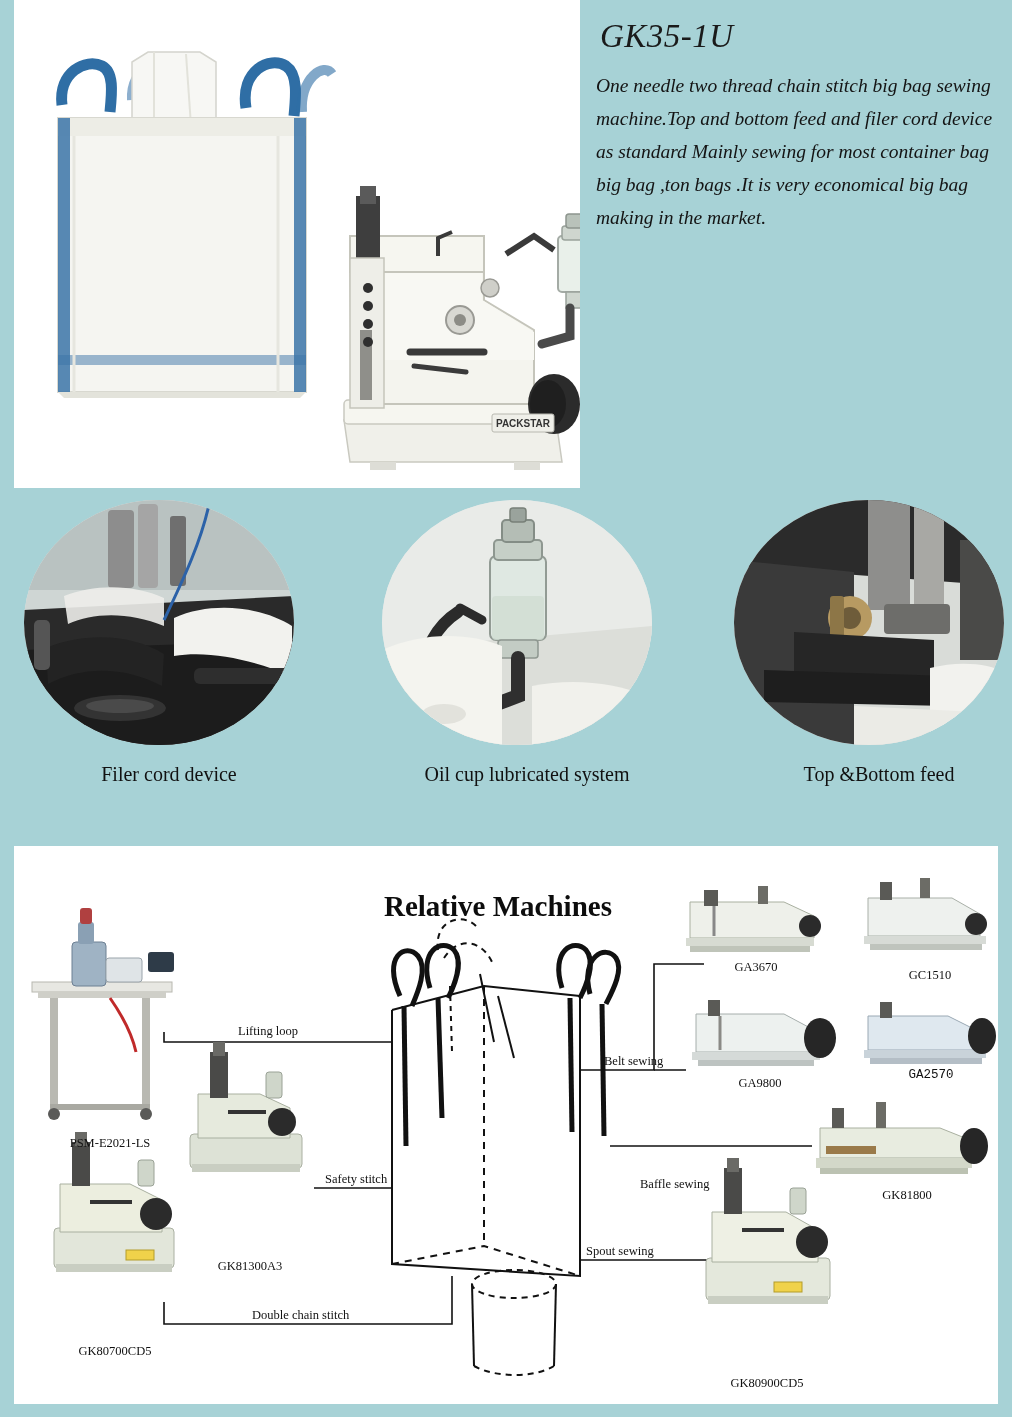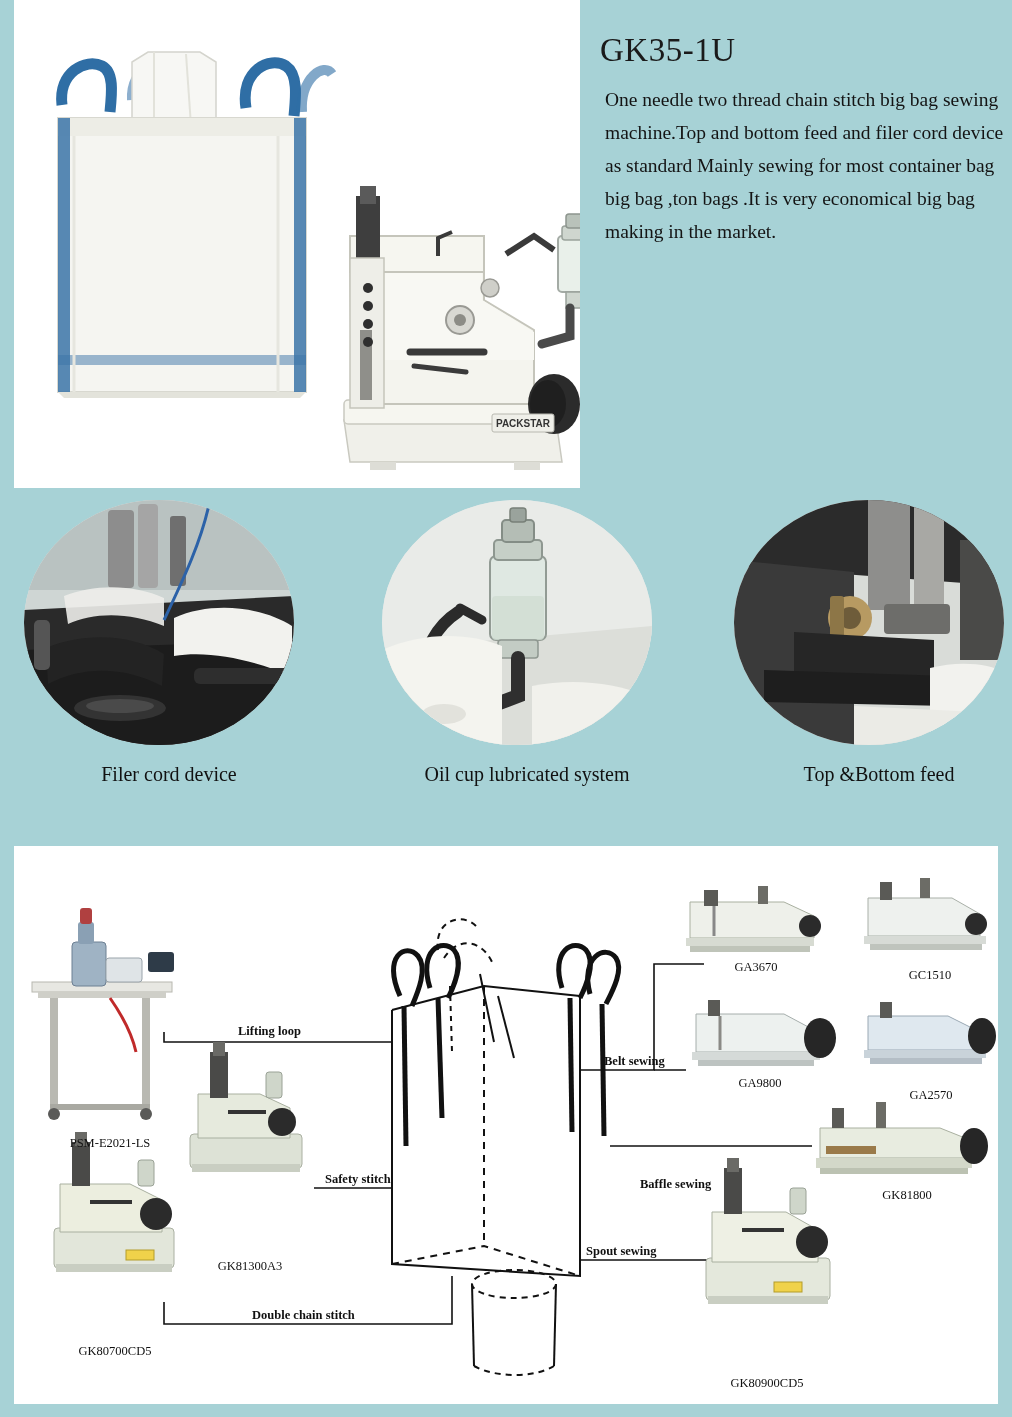--- a/index.html
+++ b/index.html
@@ -29,35 +29,36 @@
     top: 0;
     width: 566px;
     height: 488px;
     background: #0f766e;
     overflow: hidden;
     text-decoration: underline;
   }
   .hero-text {
     position: absolute;
     left: 592px;
-    top: 18px;
+    top: 4px;
     width: 418px;
     height: 330px;
+    font-style: italic;
   }
   .product-title {
     font-size: 33px;
     color: #1a1a1a;
     letter-spacing: 0.5px;
     margin: 14px 0 14px 8px;
   }
   .product-desc {
     font-size: 19.5px;
     color: #141414;
     line-height: 33px;
-    margin: 0 0 0 13px;
+    margin: 0 0 0 4px;
     word-spacing: 0px;
   }
 
   
   .features {
     position: absolute;
     left: 0;
     top: 492px;
     width: 1012px;
     height: 338px;
@@ -113,21 +114,20 @@
     font-size: 12.5px;
     color: #111;
     margin-top: 2px;
     white-space: nowrap;
   }
   .flow-label {
     position: absolute;
     font-size: 12.5px;
     color: #111;
     white-space: nowrap;
-    font-weight: bold;
   }
 
   
   .art { position: absolute; left: 0; top: 0; }
 </style>
 </head>
 <body>
 
 <div class="top-section">
 
@@ -295,20 +295,21 @@
         <path d="M120 206 L244 212 L244 245 L120 245 Z" fill="#ebebe6"></path>
         <rect x="226" y="40" width="44" height="120" fill="#4a4a48"></rect>
       </svg>
     </div>
     <div class="feature-caption">Top &amp;Bottom feed</div>
   </div>
 </div>
 
 <div class="relative-panel">
 
+  <div class="relative-title">Relative Machines</div>
 
   <svg class="art" width="984" height="558" viewBox="0 0 984 558">
 
     <g fill="none" stroke="#111" stroke-width="2">
       <path d="M378 164 L378 418 L566 430 L566 150"></path>
       <path d="M378 164 L470 140 L566 150"></path>
       <path d="M470 140 L470 400" stroke-dasharray="7 6"></path>
       <path d="M378 418 L470 400 L566 430" stroke-dasharray="7 6"></path>
 
       <path d="M386 150 C368 110 392 96 404 110 C414 122 404 146 398 160" stroke-width="5"></path>
@@ -462,21 +463,21 @@
   </div>
   <div class="machine" style="left:668px; top:112px; width:148px;">
     <div class="machine-label">GA3670</div>
   </div>
   <div class="machine" style="left:846px; top:120px; width:140px;">
     <div class="machine-label">GC1510</div>
   </div>
   <div class="machine" style="left:672px; top:228px; width:148px;">
     <div class="machine-label">GA9800</div>
   </div>
-  <div class="machine" style="left:846px; top:240px; width:142px;">
+  <div class="machine" style="left:846px; top:220px; width:142px;font-family:Liberation Mono, monospace;">
     <div class="machine-label">GA2570</div>
   </div>
   <div class="machine" style="left:800px; top:340px; width:186px;">
     <div class="machine-label">GK81800</div>
   </div>
   <div class="machine" style="left:690px; top:528px; width:126px;">
     <div class="machine-label">GK80900CD5</div>
   </div>
 
   <div class="flow-label" style="left:224px; top:178px;">Lifting loop</div>

